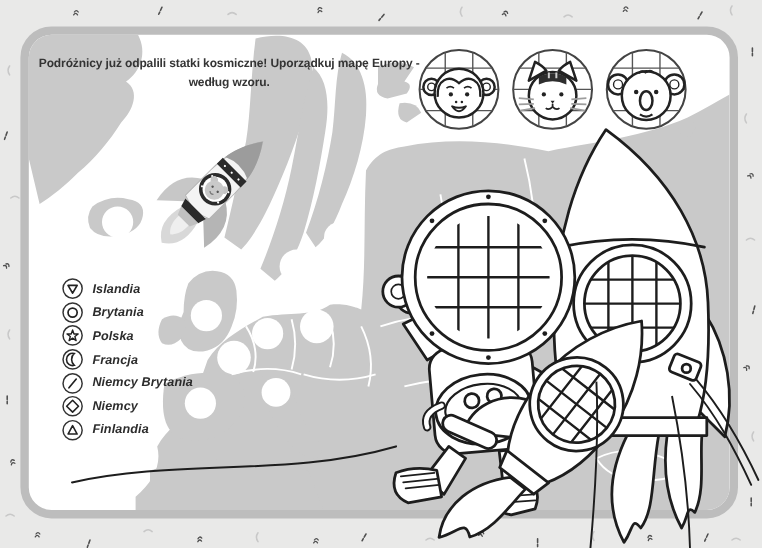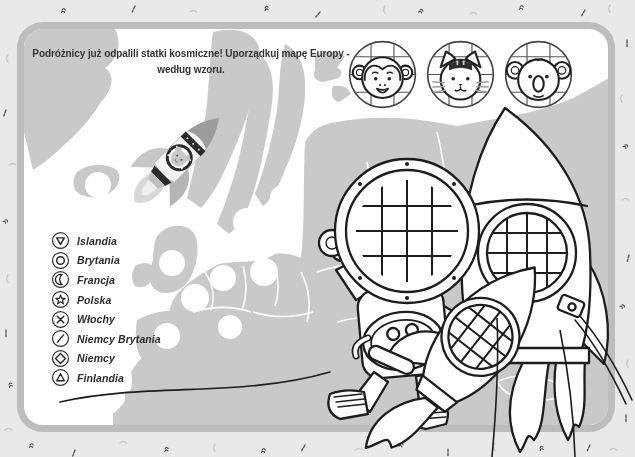--- a/index.html
+++ b/index.html
@@ -281,42 +281,33 @@
               <circle cx="10" cy="10" r="8.4" fill="#fff" stroke="#333" stroke-width="1.3"></circle>
               <circle cx="10" cy="10" r="4" fill="none" stroke="#222" stroke-width="1.5"></circle>
             </svg>
         </span>
         <span class="lbl">Brytania</span>
       </div>
       <div class="legend-row">
         <span class="sym">
           <svg viewBox="0 0 20 20" width="19" height="19">
               <circle cx="10" cy="10" r="8.4" fill="#fff" stroke="#333" stroke-width="1.3"></circle>
+              <polygon points="10,5.2 11.2,8.8 14.9,8.8 12,11 13.1,14.6 10,12.4 6.9,14.6 8,11 5.1,8.8 8.8,8.8" fill="none" stroke="#222" stroke-width="1.2" stroke-linejoin="round"></polygon>
+            </svg>
+        </span>
+        <span class="lbl">Polska</span>
+      </div>
+      <div class="legend-row">
+        <span class="sym">
+          <svg viewBox="0 0 20 20" width="19" height="19">
+              <circle cx="10" cy="10" r="8.4" fill="#fff" stroke="#333" stroke-width="1.3"></circle>
               <path d="M11.5,4.8 A5.4,5.4 0 1 0 11.5,15.2 A6.9,6.9 0 0 1 11.5,4.8 Z" fill="none" stroke="#222" stroke-width="1.4"></path>
             </svg>
         </span>
         <span class="lbl">Francja</span>
-      </div>
-      <div class="legend-row">
-        <span class="sym">
-          <svg viewBox="0 0 20 20" width="19" height="19">
-              <circle cx="10" cy="10" r="8.4" fill="#fff" stroke="#333" stroke-width="1.3"></circle>
-              <polygon points="10,5.2 11.2,8.8 14.9,8.8 12,11 13.1,14.6 10,12.4 6.9,14.6 8,11 5.1,8.8 8.8,8.8" fill="none" stroke="#222" stroke-width="1.2" stroke-linejoin="round"></polygon>
-            </svg>
-        </span>
-        <span class="lbl">Polska</span>
-      </div>
-      <div class="legend-row">
-        <span class="sym">
-          <svg viewBox="0 0 20 20" width="19" height="19">
-              <circle cx="10" cy="10" r="8.4" fill="#fff" stroke="#333" stroke-width="1.3"></circle>
-              <path d="M6.6,6.6 L13.4,13.4 M13.4,6.6 L6.6,13.4" stroke="#222" stroke-width="1.5" stroke-linecap="round"></path>
-            </svg>
-        </span>
-        <span class="lbl">Włochy</span>
       </div>
       <div class="legend-row">
         <span class="sym">
           <svg viewBox="0 0 20 20" width="19" height="19">
               <circle cx="10" cy="10" r="8.4" fill="#fff" stroke="#333" stroke-width="1.3"></circle>
               <path d="M13.2,6.2 L6.8,13.8" stroke="#222" stroke-width="1.5" stroke-linecap="round"></path>
             </svg>
         </span>
         <span class="lbl">Niemcy Brytania</span>
       </div>

